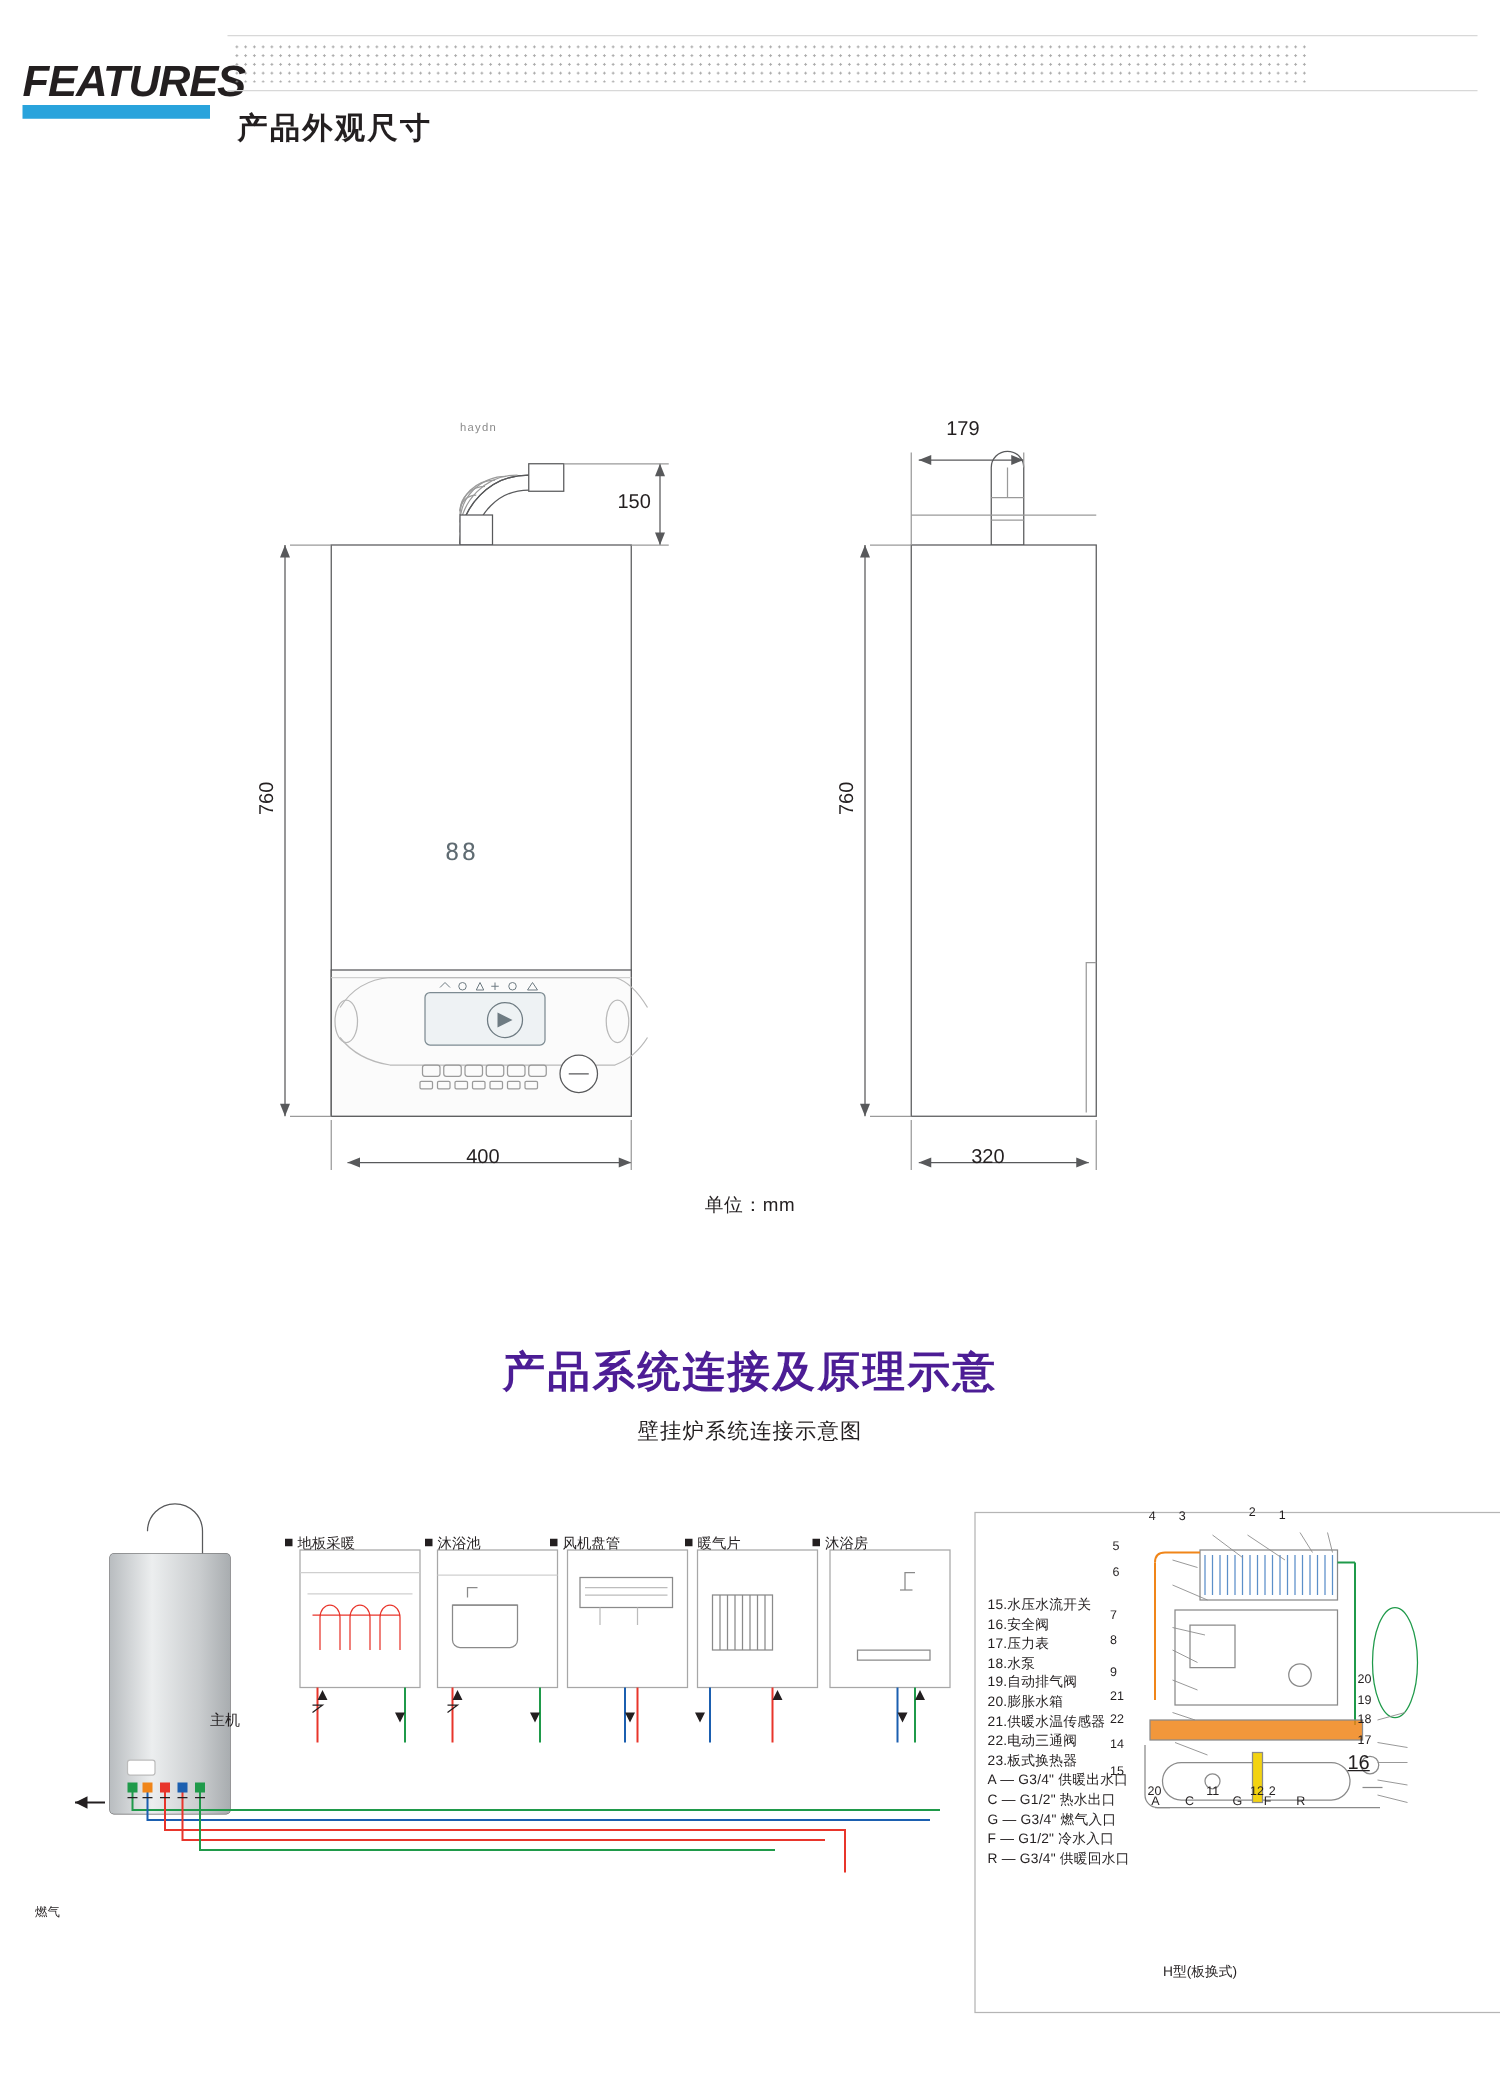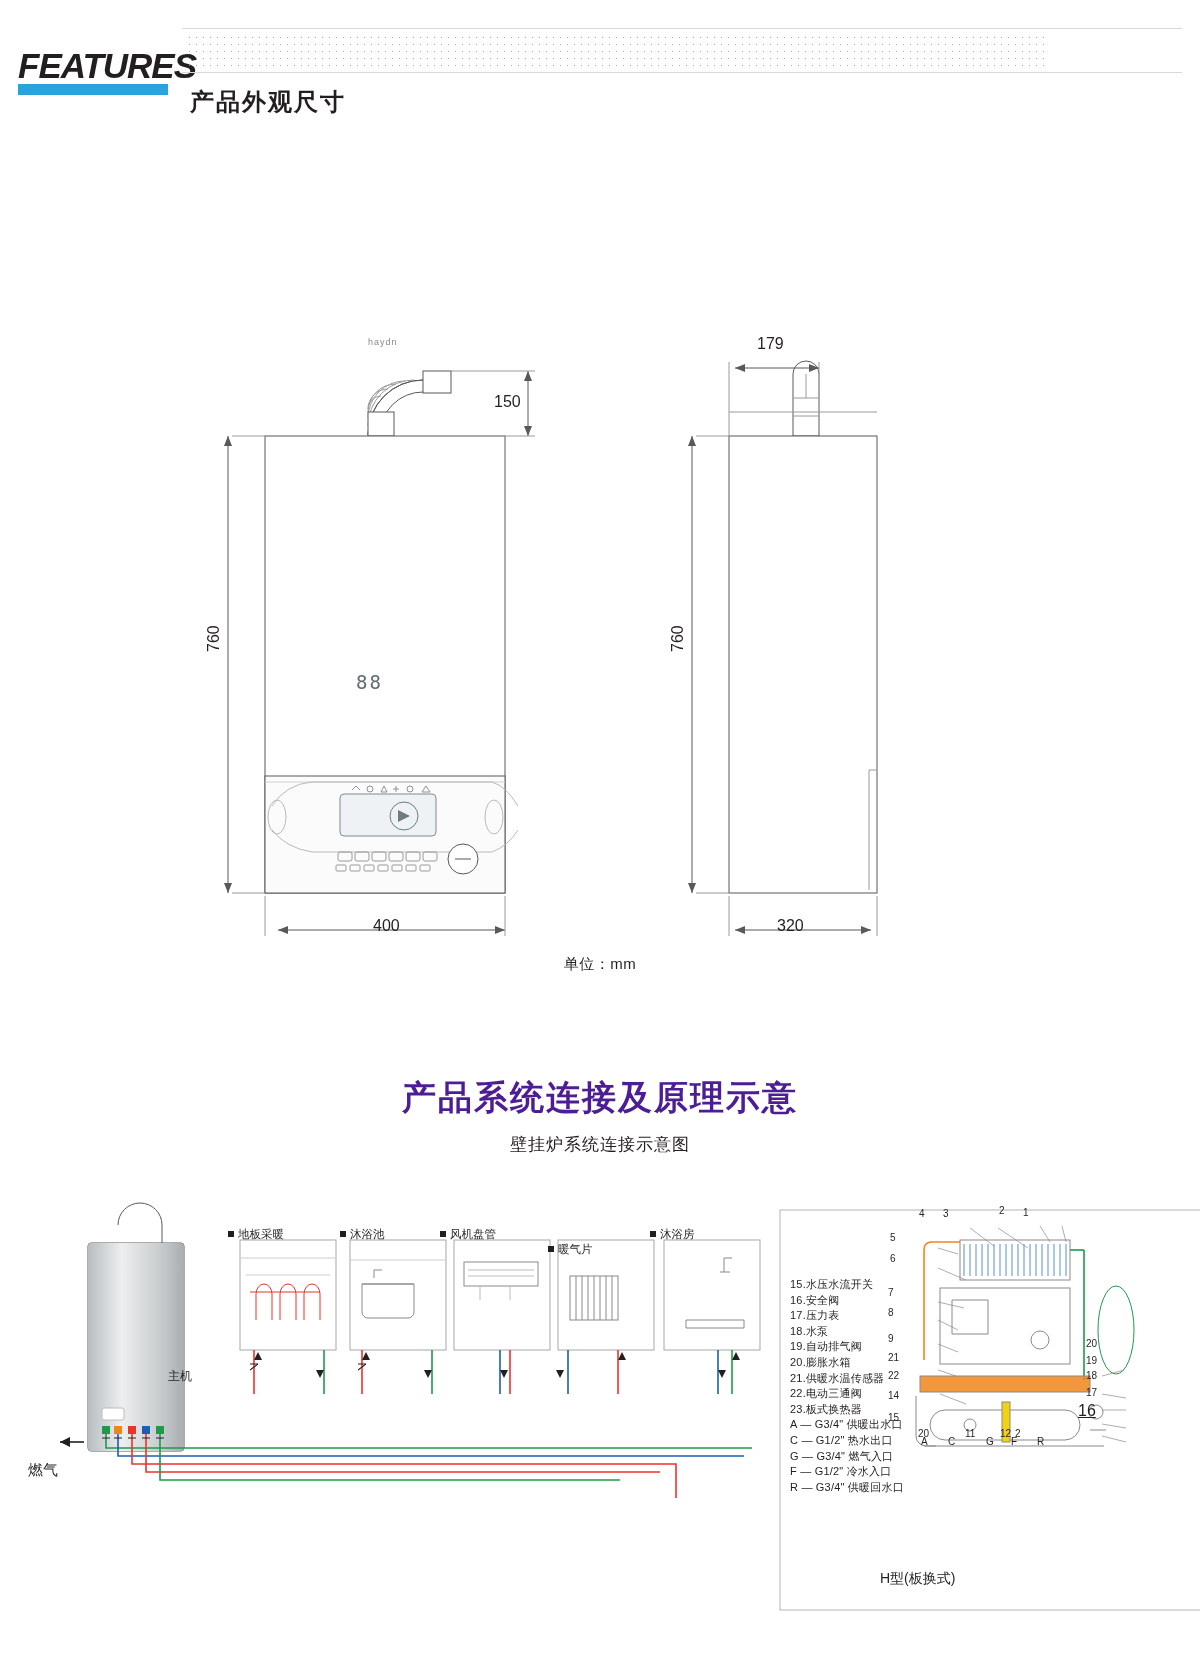--- a/index.html
+++ b/index.html
@@ -116,22 +116,22 @@
     font-size: 11px;
     line-height: 15.6px;
     color: #231f20;
     letter-spacing: .2px;
   }
   .legend-list div { white-space: nowrap; }
   .legend-caption {
     position: absolute;
     left: 880px; top: 1570px;
     width: 160px;
-    text-align: left;
-    font-size: 14px;
+    text-align: center;
+    font-size: 11px;
     color: #231f20;
   }
 
   .room-label {
     position: absolute;
     font-size: 11.5px;
     color: #231f20;
     white-space: nowrap;
   }
   .room-label .sq {
@@ -142,22 +142,22 @@
     vertical-align: 1px;
   }
   .host-label {
     position: absolute;
     left: 168px; top: 1368px;
     font-size: 12px;
     color: #231f20;
   }
   .gas-label {
     position: absolute;
-    left: 28px; top: 1461px;
-    font-size: 15px;
+    left: 28px; top: 1523px;
+    font-size: 10px;
     color: #231f20;
   }
   svg { display: block; }
 </style>
 </head>
 <body>
 
 <div class="header">
   <div class="features-word">FEATURES</div>
   <div class="features-bar"></div>
@@ -438,21 +438,21 @@
         <stop offset="0.35" stop-color="#eceeef"></stop>
         <stop offset="0.75" stop-color="#c9ccce"></stop>
         <stop offset="1" stop-color="#a9adb0"></stop>
       </linearGradient>
     </defs>
   </svg>
 
   <div class="room-label" style="left:228px;top:47px;"><span class="sq"></span><span>地板采暖</span></div>
   <div class="room-label" style="left:340px;top:47px;"><span class="sq"></span><span>沐浴池</span></div>
   <div class="room-label" style="left:440px;top:47px;"><span class="sq"></span><span>风机盘管</span></div>
-  <div class="room-label" style="left:548px;top:47px;margin-top:15px;"><span class="sq"></span><span>暖气片</span></div>
+  <div class="room-label" style="left:548px;top:47px;"><span class="sq"></span><span>暖气片</span></div>
   <div class="room-label" style="left:650px;top:47px;"><span class="sq"></span><span>沐浴房</span></div>
 </div>
 
 <div class="host-label">主机</div>
 <div class="gas-label">燃气</div>
 
 <div class="legend-list">
   <div>15.水压水流开关</div>
   <div>16.安全阀</div>
   <div>17.压力表</div>

